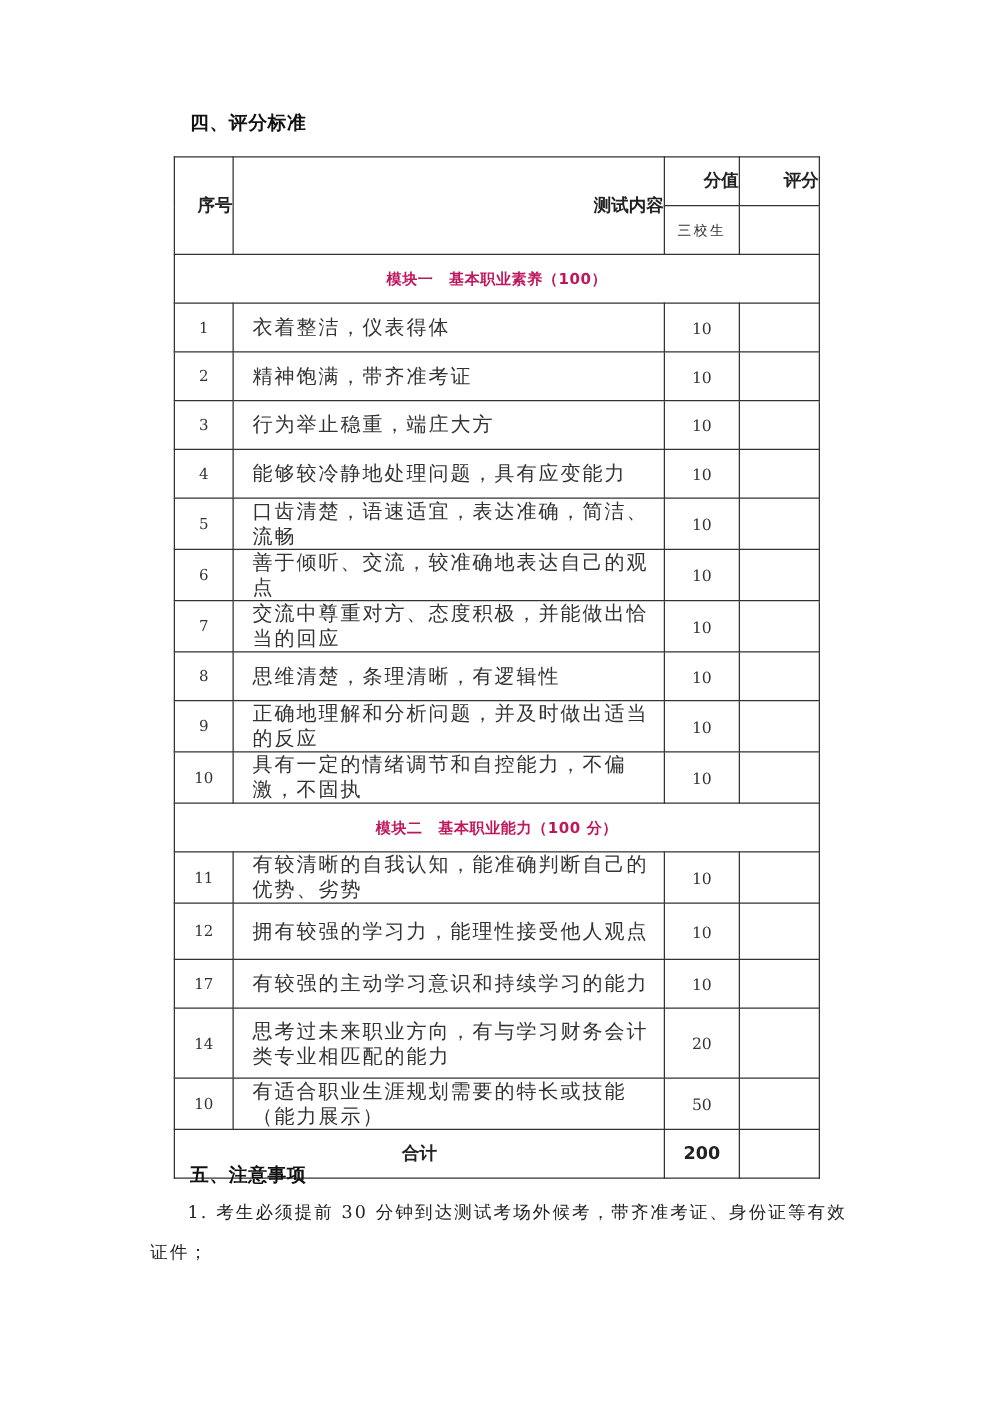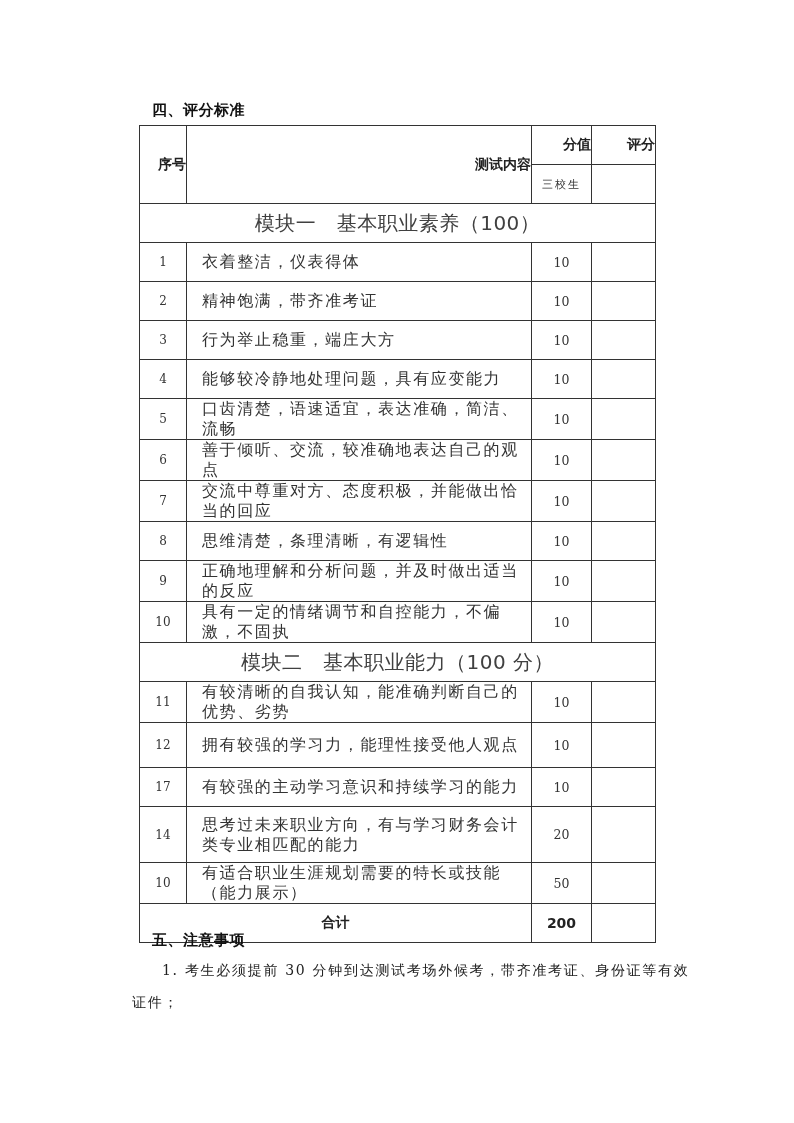--- a/index.html
+++ b/index.html
@@ -17,21 +17,21 @@
     }
     .section-heading {
       position: absolute;
       font-family: "DejaVu Sans", "Liberation Sans", sans-serif;
       font-weight: bold;
       font-size: 15px;
       color: #111;
       line-height: 20px;
       letter-spacing: 0.5px;
     }
-    #h4 { left: 152px; top: 100px; }
+    #h4 { left: 152px; top: 88px; }
     #h5 { left: 152px; top: 930px; }
 
     table.score {
       position: absolute;
       left: 139px;
       top: 125px;
       width: 516px;
       border-collapse: collapse;
       table-layout: fixed;
     }
@@ -50,23 +50,23 @@
     }
     .hdr-sub {
       font-family: "DejaVu Serif", "Liberation Serif", serif;
       font-size: 11px;
       color: #333;
       text-align: center;
       letter-spacing: 2px;
     }
     .module {
       font-family: "DejaVu Sans", "Liberation Sans", sans-serif;
-      font-size: 20px;
-      font-weight: normal;
-      color: #404040;
+      font-size: 12px;
+      font-weight: bold;
+      color: #be185d;
       text-align: center;
       letter-spacing: 0.5px;
     }
     .num {
       font-size: 12px;
       color: #333;
       text-align: center;
     }
     .content {
       font-size: 16px;
@@ -100,21 +100,20 @@
     }
 
     .note {
       position: absolute;
       left: 120px;
       width: 560px;
       font-size: 14px;
       color: #222;
       letter-spacing: 1.7px;
       line-height: 32px;
-      margin-left: 12px;
     }
     #note1 { top: 954px; text-indent: 30px; }
   </style>
 </head>
 <body>
 
 <div id="h4" class="section-heading">四、评分标准</div>
 
 <table class="score">
   <colgroup>

